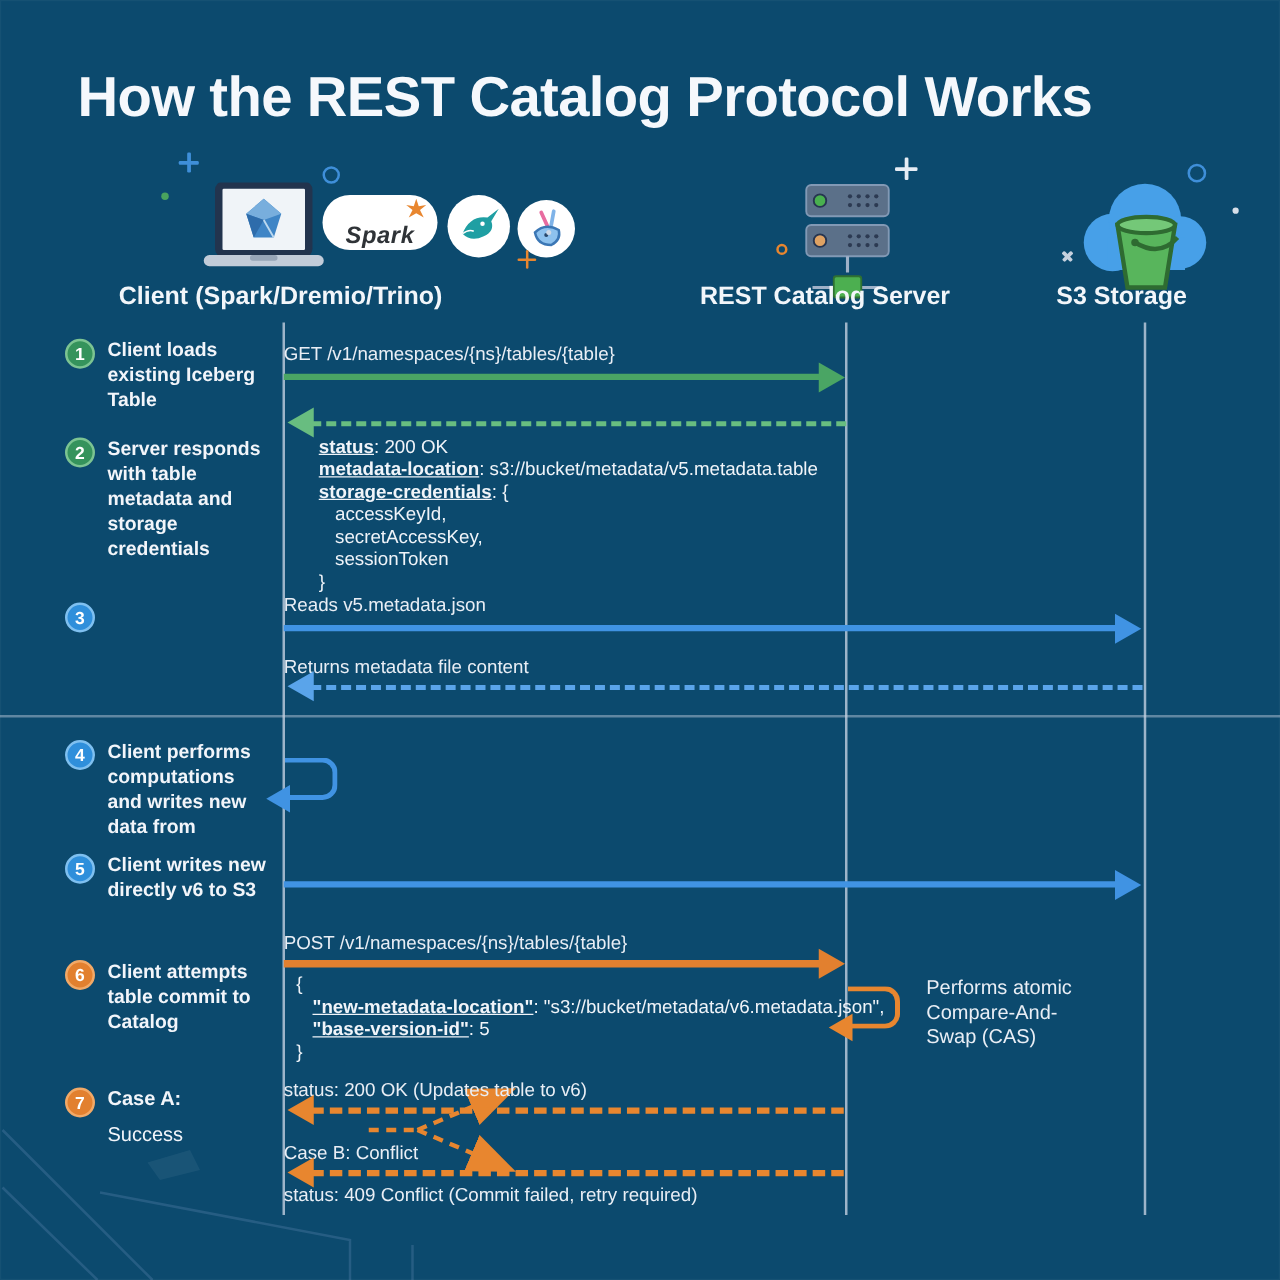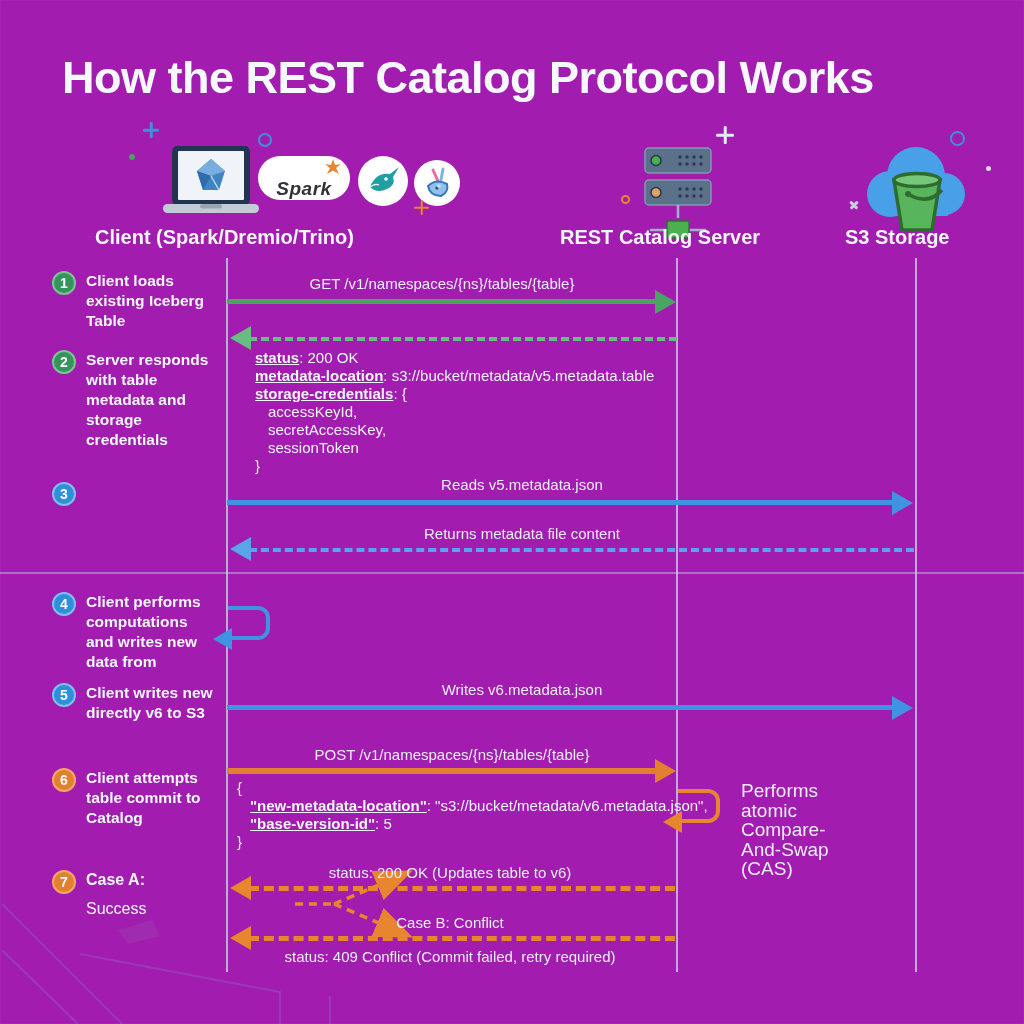--- a/index.html
+++ b/index.html
@@ -1,16 +1,16 @@
 <!DOCTYPE html>
 <html><head>
 <meta charset="utf-8">
 <style>
   html,body{margin:0;padding:0;background:#0f2138;}
-  .stage{position:relative;width:1024px;height:1024px;background:#a21caf;overflow:hidden;
+  .stage{position:relative;width:1024px;height:1024px;background:#0c4a6e;overflow:hidden;
          font-family:"Liberation Sans","DejaVu Sans",sans-serif;color:#f0f4f9;
          box-shadow:inset 0 0 0 1px rgba(255,255,255,0.04);}
   .abs{position:absolute;}
 
   
   .title{position:absolute;left:62px;top:52px;width:930px;font-size:45px;font-weight:800;
          letter-spacing:-0.5px;color:#f5f8fc;}
 
   
   .actor-label{position:absolute;top:226px;font-size:20px;font-weight:700;text-align:left;color:#f2f6fa;}
@@ -24,21 +24,21 @@
          justify-content:center;font-size:14px;font-weight:700;color:#fff;box-sizing:border-box;}
   .bg{background:#35935c;border:2px solid #7cc492;}
   .bb{background:#2f8fdb;border:2px solid #7fc0f0;}
   .bo{background:#e2802f;border:2px solid #f2a967;}
 
   
   .step{position:absolute;left:86px;width:132px;font-size:15.5px;font-weight:700;line-height:20px;color:#f2f5fa;}
   .step.sub{font-weight:400;}
 
   
-  .mlabel{position:absolute;font-size:15px;color:#e9eef5;text-align:center;}
+  .mlabel{position:absolute;font-size:15px;color:#e9eef5;text-align:left;}
 
   
   .arr{position:absolute;}
   .sld{background:currentColor;}
   .t5{height:5px;} .t6{height:6px;}
   .dsh{height:0;border-top:4px dashed currentColor;}
   .dsh.t5d{border-top-width:5px;}
   .hr::after{content:'';position:absolute;right:-19px;top:50%;transform:translateY(-50%);
              border-top:12px solid transparent;border-bottom:12px solid transparent;
              border-left:21px solid currentColor;}
@@ -215,33 +215,32 @@
   </div>
 
   <div class="mlabel" style="left:227px;top:476px;width:590px">Reads v5.metadata.json</div>
   <div class="arr sld t5 hr" style="left:227px;top:500px;width:667px;color:#4093e3"></div>
 
   <div class="mlabel" style="left:227px;top:525px;width:590px">Returns metadata file content</div>
   <div class="arr dsh hl" style="left:249px;top:548px;width:665px;color:#5aa4ea"></div>
 
   <div class="loop" style="left:228px;top:606px;color:#4093e3"></div>
 
-  <div class="mlabel" style="left:227px;top:681px;width:590px">Writes v6.metadata.json</div>
   <div class="arr sld t5 hr" style="left:227px;top:705px;width:667px;color:#4093e3"></div>
 
   <div class="mlabel" style="left:227px;top:746px;width:450px">POST /v1/namespaces/{ns}/tables/{table}</div>
   <div class="arr sld t6 hr" style="left:227px;top:768px;width:430px;color:#e2802f"></div>
   <div class="code" style="left:237px;top:779px">
     <div class="cl"><span>{</span></div>
     <div class="cl ind"><span class="k">"new-metadata-location"</span><span>: "s3://bucket/metadata/v6.metadata.json",</span></div>
     <div class="cl ind"><span class="k">"base-version-id"</span><span>: 5</span></div>
     <div class="cl"><span>}</span></div>
   </div>
   <div class="loop" style="left:678px;top:789px;color:#e8862f"></div>
-  <div class="mlabel" style="left:741px;top:781px;width:122px;text-align:left;font-size:19px;line-height:19.5px">Performs atomic Compare-And-Swap (CAS)</div>
+  <div class="mlabel" style="left:741px;top:781px;width:122px;text-align:left;font-size:16px;line-height:19.5px">Performs atomic Compare-And-Swap (CAS)</div>
 
   <svg class="abs" style="left:288px;top:862px" width="132" height="84" viewBox="0 0 132 84">
     <defs>
       <marker id="ah" markerWidth="12" markerHeight="12" refX="7" refY="4.5" orient="auto">
         <path d="M0,0 L11,4.5 L0,9 Z" fill="#e8862f"></path>
       </marker>
     </defs>
     <path d="M7,42 H46" stroke="#e8862f" stroke-width="3.5" stroke-dasharray="8 6" fill="none"></path>
     <path d="M46,42 L112,14" stroke="#e8862f" stroke-width="3.5" stroke-dasharray="8 6" fill="none" marker-end="url(#ah)"></path>
     <path d="M46,42 L112,70" stroke="#e8862f" stroke-width="3.5" stroke-dasharray="8 6" fill="none" marker-end="url(#ah)"></path>

